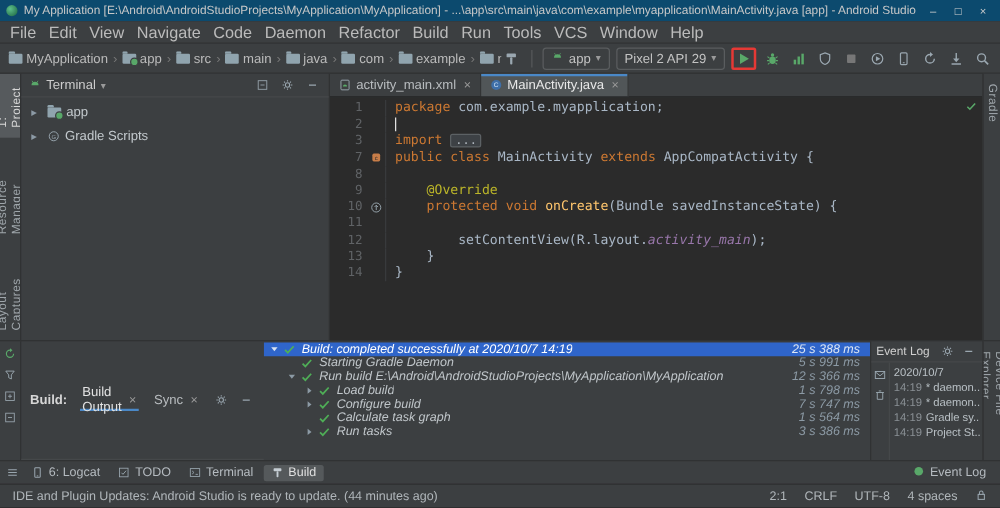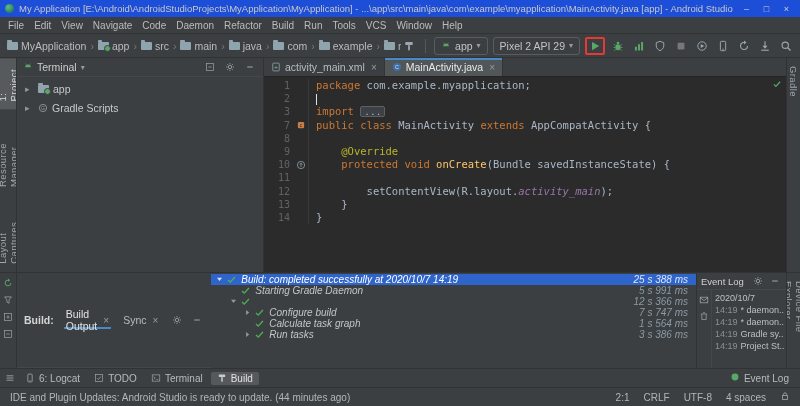--- a/index.html
+++ b/index.html
@@ -2,29 +2,29 @@
 <html><head>
 <meta charset="utf-8">
 <title>Android Studio</title>
 <style>
   *{margin:0;padding:0;box-sizing:border-box;}
   html,body{width:800px;height:406px;overflow:hidden;}
   body{background:#2b2b2b;font-family:"Liberation Sans",sans-serif;font-size:11px;color:#bbbbbb;}
   .app{width:800px;height:406px;display:flex;flex-direction:column;}
 
   
-  .titlebar{flex:0 0 17px;background:#1d4ed8;display:flex;align-items:center;gap:5px;padding:0 5px;color:#c8c8c8;font-size:9.5px;white-space:nowrap;overflow:hidden;}
+  .titlebar{flex:0 0 17px;background:#0c4a6e;display:flex;align-items:center;gap:5px;padding:0 5px;color:#c8c8c8;font-size:9.5px;white-space:nowrap;overflow:hidden;}
   .as-logo{width:9px;height:9px;border-radius:50%;background:radial-gradient(circle at 35% 35%,#5ec08a,#2a7a52 75%);flex:0 0 9px;}
   .title-text{overflow:hidden;flex:1;}
   .win-controls{display:flex;gap:7px;flex:0 0 auto;padding-right:2px;}
   .win-btn{width:13px;text-align:center;color:#cfcfcf;font-size:9px;}
 
   
   .menubar{flex:0 0 17px;background:#3c3f41;border-bottom:1px solid #303233;display:flex;align-items:center;padding:0 3px;}
-  .menu-item{padding:1px 5px;font-size:10px;color:#bbb;text-align:right;}
+  .menu-item{padding:1px 5px;font-size:13px;color:#bbb;text-align:right;}
 
   
   .toolbar{flex:0 0 24px;background:#3c3f41;border-bottom:1px solid #303233;display:flex;align-items:center;padding:0 6px;overflow:hidden;}
   .breadcrumbs{display:flex;align-items:center;gap:2px;font-size:10.5px;color:#bbb;white-space:nowrap;flex:0 1 auto;min-width:0;overflow:hidden;}
   .crumb{display:flex;align-items:center;gap:3px;padding:0 1px;}
   .crumb-sep{color:#777;padding:0 1px;}
   .folder{width:11px;height:8px;background:#90A4AE;border-radius:1px;position:relative;display:inline-block;flex:0 0 11px;}
   .folder::before{content:"";position:absolute;top:-2px;left:0;width:4.5px;height:2px;background:#90A4AE;border-radius:1px 1px 0 0;}
   .folder.appmod::after{content:"";position:absolute;right:-2px;bottom:-2px;width:5px;height:5px;border-radius:50%;background:#59A869;border:1px solid #3c3f41;}
   .tb-right{margin-left:auto;display:flex;align-items:center;gap:5px;flex:0 0 auto;}
@@ -521,21 +521,37 @@
             <span class="bt-arrow">
               <svg viewBox="0 0 16 16">
                 <polygon points="3.5,5 12.5,5 8,10.5" fill="currentColor"></polygon>
               </svg>
             </span>
             <span class="bt-check">
               <svg viewBox="0 0 16 16">
                 <path d="M3 8.6l3.2 3.2L13 4.4" fill="none" stroke="currentColor" stroke-width="2"></path>
               </svg>
             </span>
+            <span class="bt-text">Run build E:\Android\AndroidStudioProjects\MyApplication\MyApplication</span>
             <span class="bt-time">12 s 366 ms</span>
+          </div>
+          <div class="btree-row">
+            <span class="bt-indent" style="width: 32px;"></span>
+            <span class="bt-arrow">
+              <svg viewBox="0 0 16 16">
+                <polygon points="5.5,3.5 11,8 5.5,12.5" fill="currentColor"></polygon>
+              </svg>
+            </span>
+            <span class="bt-check">
+              <svg viewBox="0 0 16 16">
+                <path d="M3 8.6l3.2 3.2L13 4.4" fill="none" stroke="currentColor" stroke-width="2"></path>
+              </svg>
+            </span>
+            <span class="bt-text">Load build</span>
+            <span class="bt-time">1 s 798 ms</span>
           </div>
           <div class="btree-row">
             <span class="bt-indent" style="width: 32px;"></span>
             <span class="bt-arrow">
               <svg viewBox="0 0 16 16">
                 <polygon points="5.5,3.5 11,8 5.5,12.5" fill="currentColor"></polygon>
               </svg>
             </span>
             <span class="bt-check">
               <svg viewBox="0 0 16 16">

